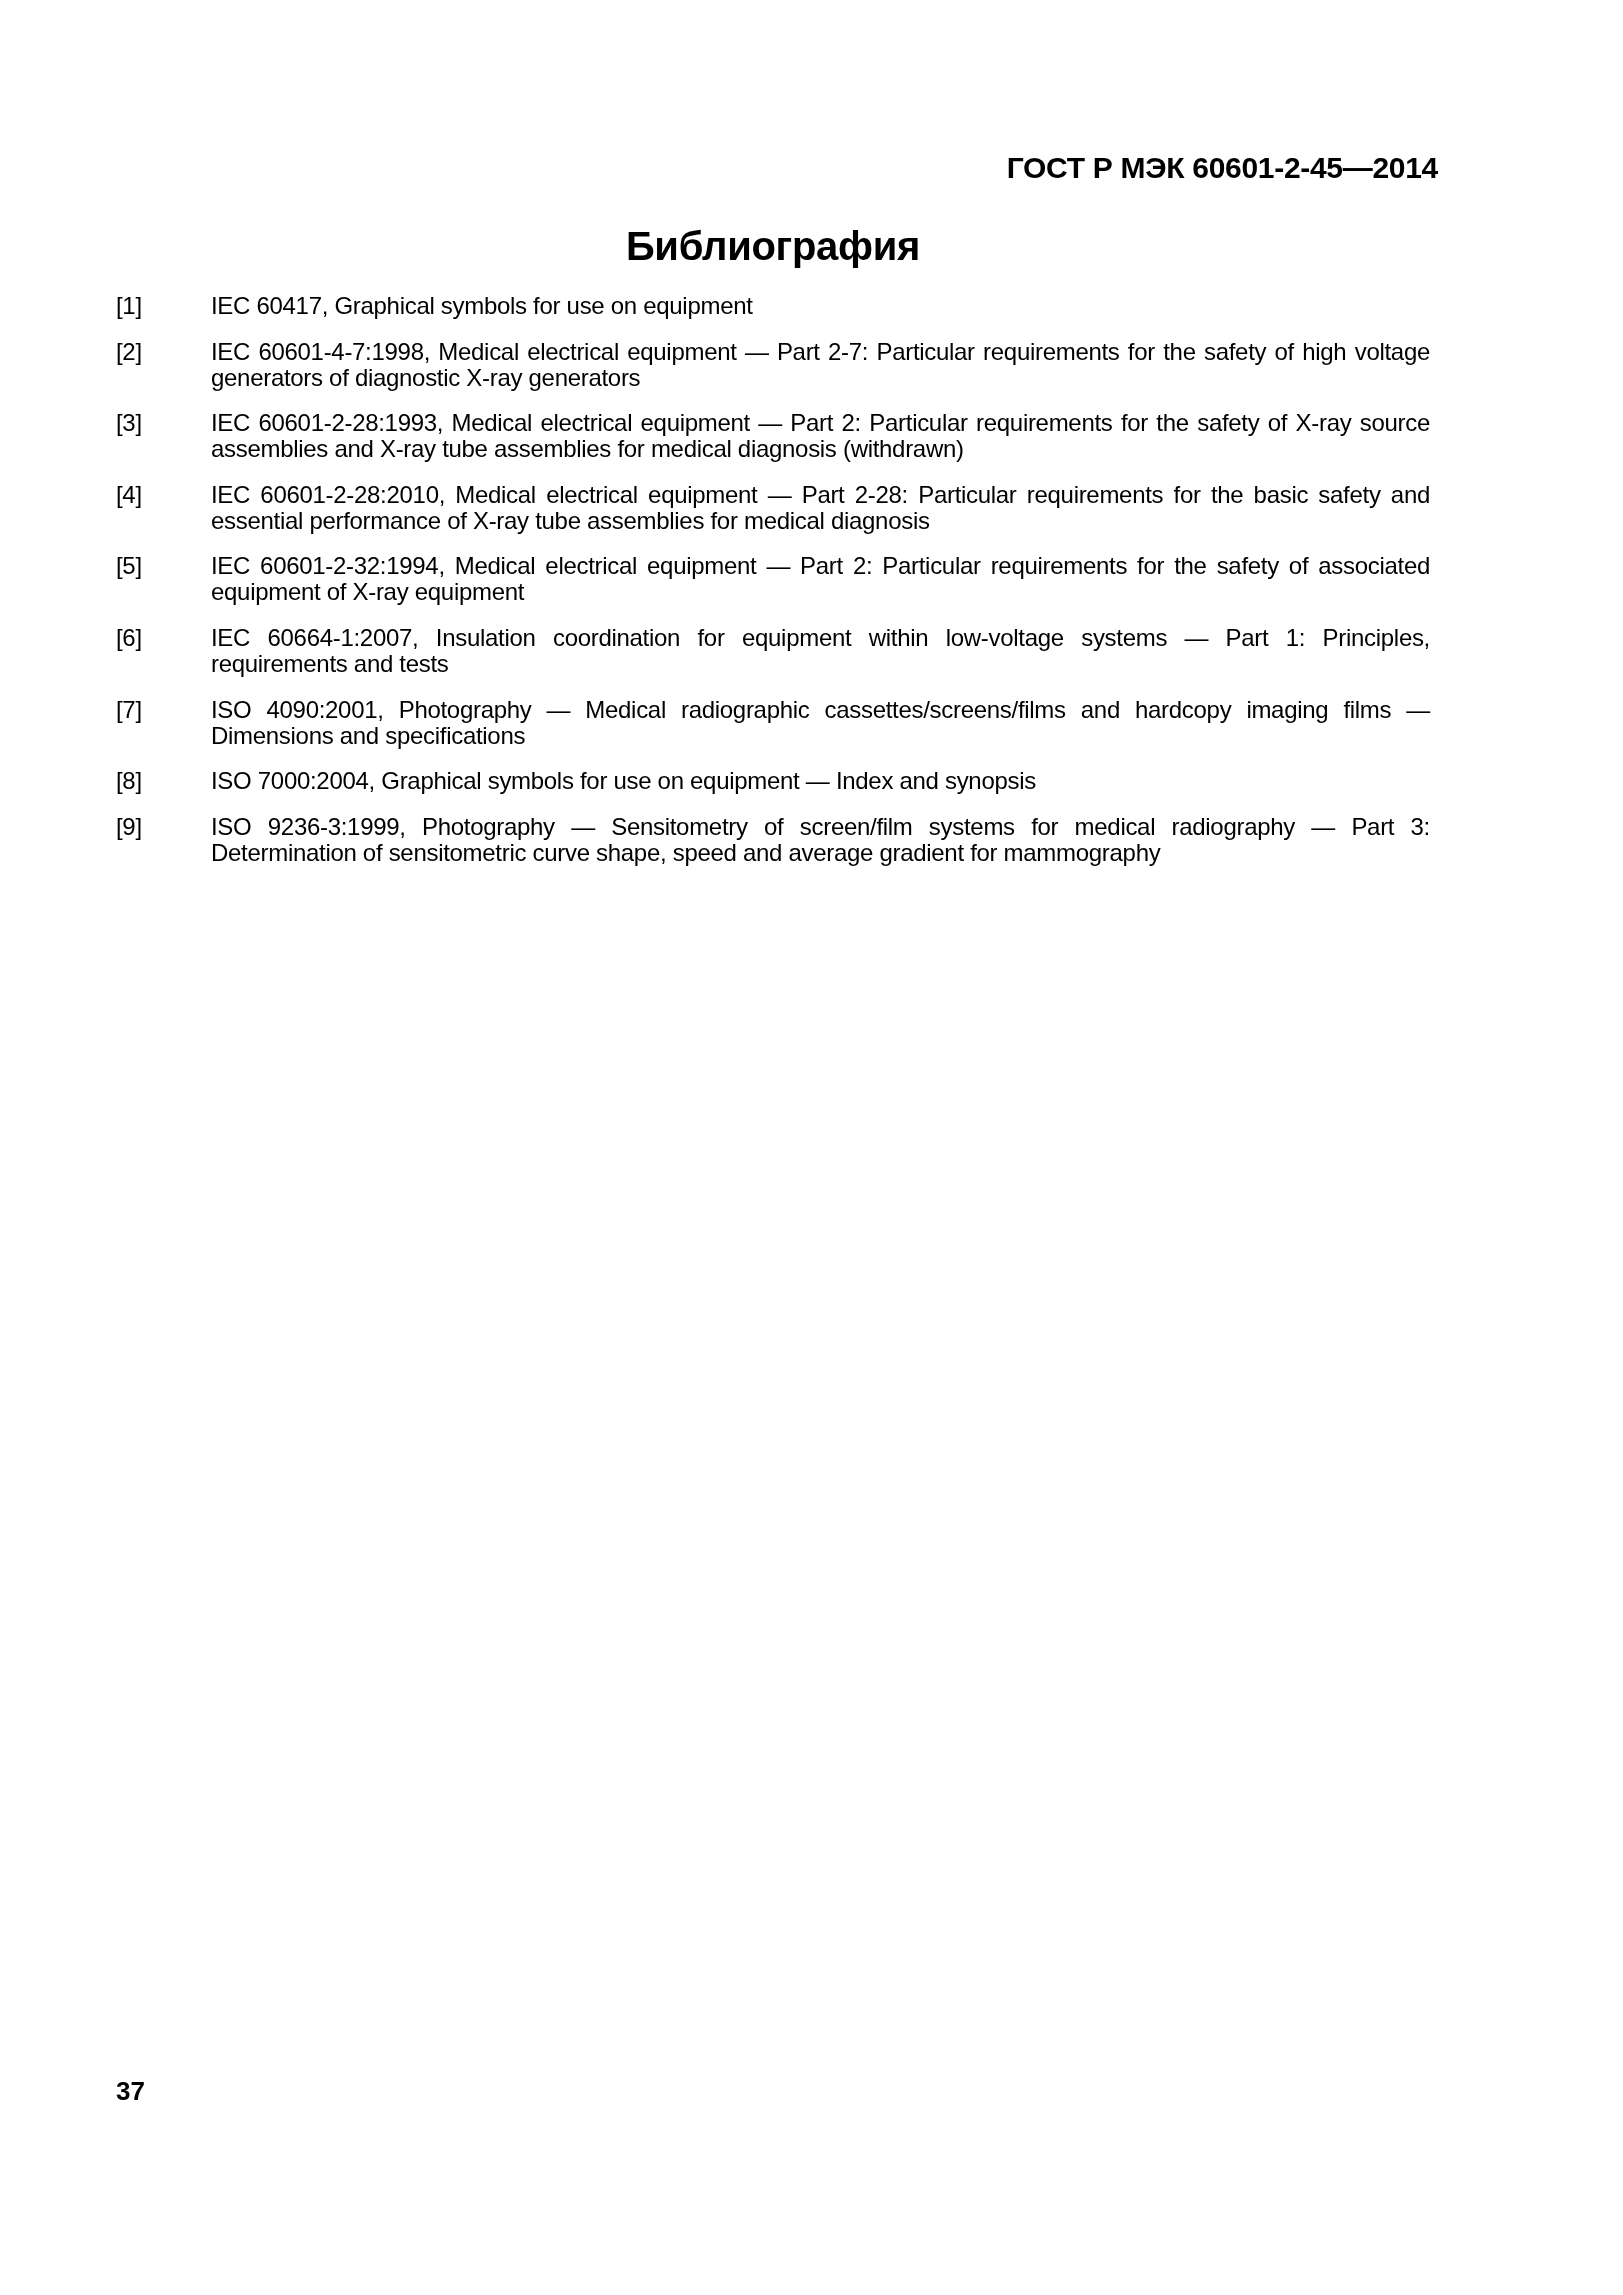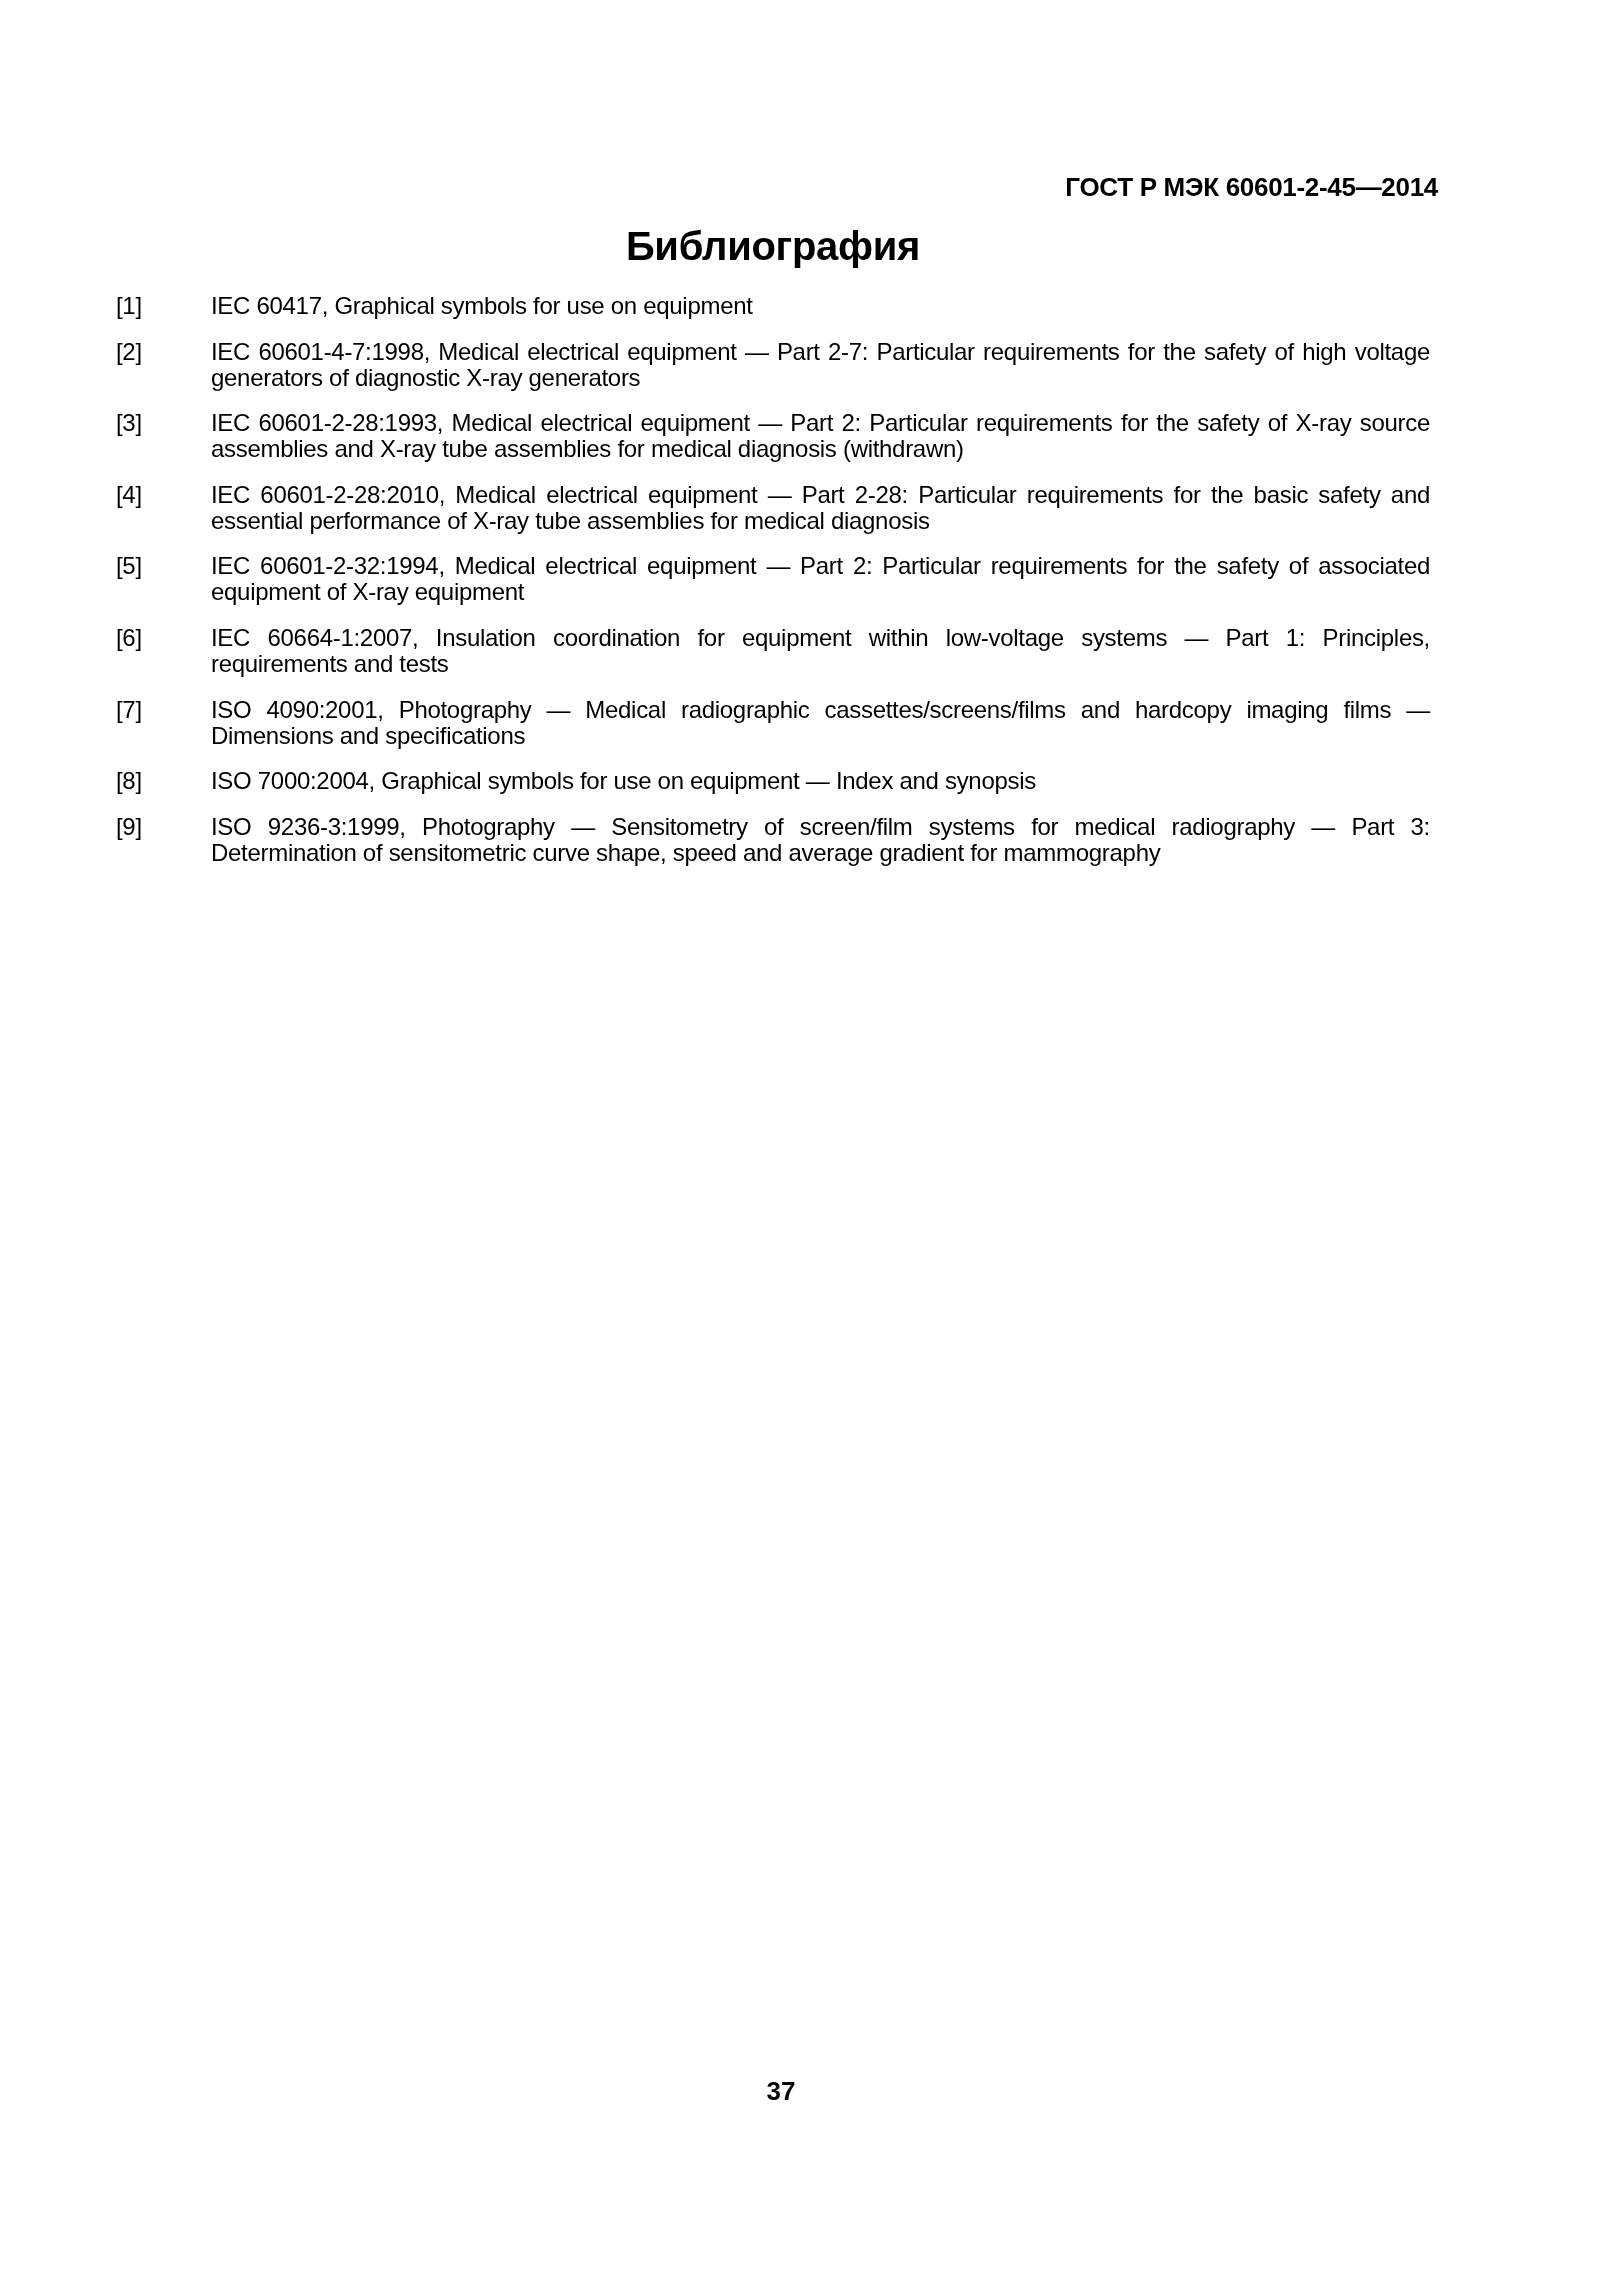--- a/index.html
+++ b/index.html
@@ -11,25 +11,25 @@
     position: relative;
     width: 1623px;
     height: 2295px;
     background: #ffffff;
     color: #000000;
     font-family: "Liberation Sans", "DejaVu Sans", sans-serif;
     overflow: hidden;
   }
   .doc-header {
     position: absolute;
-    top: 172px;
+    top: 151px;
     left: 116px;
     width: 1322px;
     text-align: right;
-    font-size: 26px;
+    font-size: 30px;
     font-weight: bold;
     letter-spacing: -0.3px;
     white-space: nowrap;
   }
   .doc-title {
     position: absolute;
     top: 224px;
     left: 116px;
     width: 1314px;
     text-align: center;
@@ -59,23 +59,23 @@
   }
   .item-text {
     flex: 1 1 auto;
     text-align: justify;
     text-align-last: left;
     margin-left: 40px;
   }
   .page-number {
     position: absolute;
     top: 2076px;
-    left: 124px;
+    left: 116px;
     width: 1314px;
-    text-align: center;
+    text-align: left;
     font-size: 26px;
     font-weight: bold;
   }
 </style>
 </head>
 <body>
 
 <div class="page">
 
   <div class="doc-header">ГОСТ Р МЭК 60601-2-45—2014</div>

